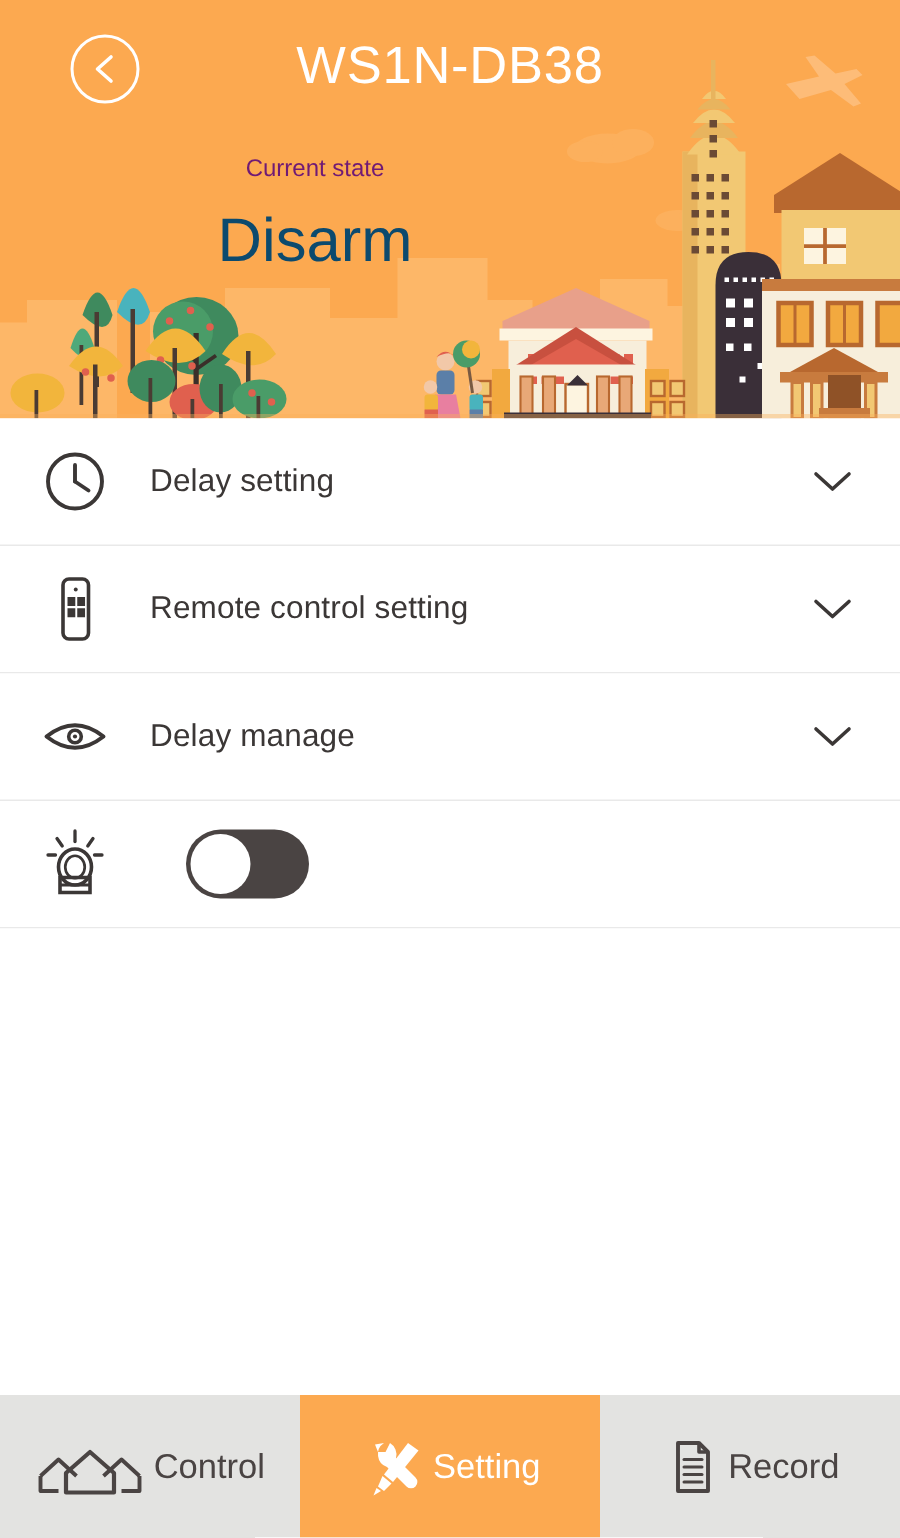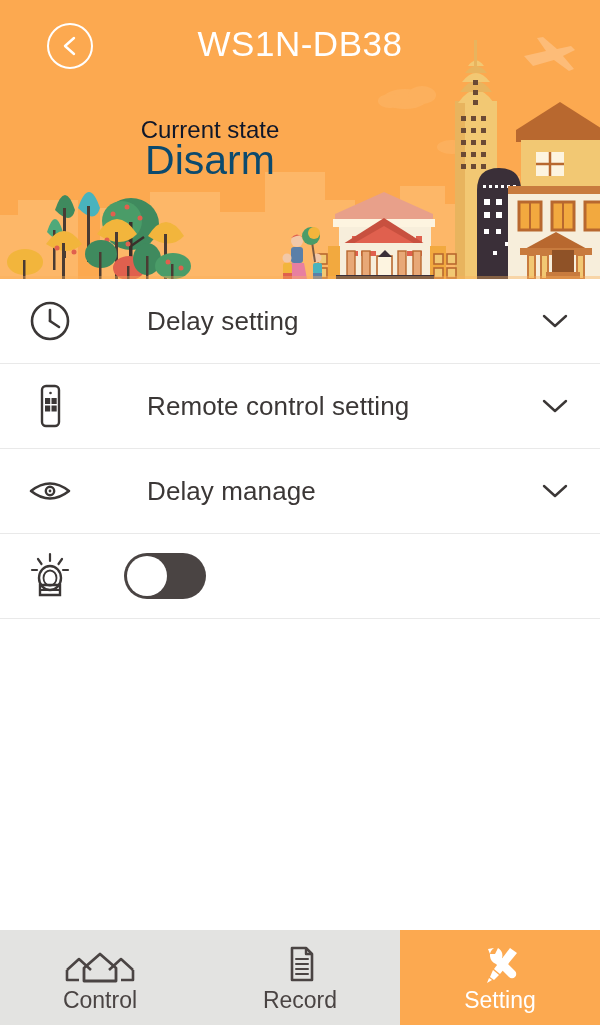--- a/index.html
+++ b/index.html
@@ -33,24 +33,24 @@
   .title {
     position: absolute; top: 24px; left: 0; width: 600px;
     text-align: center;
     color: #ffffff;
     font-size: 35px;
     font-weight: 400;
     letter-spacing: 0.5px;
     z-index: 8;
   }
   .state-label {
-    position: absolute; top: 116px; left: 0; width: 420px;
+    position: absolute; top: 104px; left: 0; width: 420px;
     text-align: center;
-    color: #0f172a;
-    font-size: 24px;
+    color: #701a75;
+    font-size: 16px;
     font-weight: 400;
     z-index: 8;
   }
   .state-value {
     position: absolute; top: 137px; left: 0; width: 420px;
     text-align: center;
     color: #0c4a6e;
     font-size: 41px;
     font-weight: 400;
     z-index: 8;
@@ -66,24 +66,23 @@
     background: #fff;
     cursor: pointer;
   }
   .row-icon {
     width: 100px;
     display: flex; align-items: center; justify-content: center;
     flex: 0 0 100px;
   }
   .row-label {
     flex: 1 1 auto;
-    font-size: 26px;
+    font-size: 21px;
     color: #3b3736;
     letter-spacing: 0.1px;
-    margin-left: 47px;
   }
   .row-chevron {
     flex: 0 0 90px;
     display: flex; align-items: center; justify-content: center;
   }
   .row-toggle {
     flex: 0 0 130px;
     display: flex; align-items: center; justify-content: center;
   }
   .toggle {
@@ -104,21 +103,21 @@
 
   
   .tabbar {
     position: absolute; bottom: 0; left: 0;
     width: 600px; height: 95px;
     display: flex;
     background: #e3e3e1;
   }
   .tab {
     flex: 1 1 0;
-    display: flex; flex-direction: column;
+    display: flex; flex-direction: row;
     align-items: center; justify-content: center;
     cursor: pointer;
     gap: 5px;
   }
   .tab.active { background: #fca950; }
   .tab-icon { height: 40px; display: flex; align-items: flex-end; justify-content: center; }
   .tab-label { font-size: 23px; color: #4a4443; line-height: 1; }
   .tab.active .tab-label { color: #ffffff; }
 </style>
 </head>
@@ -448,47 +447,47 @@
           <path d="M4 22 l12 -11 l12 11" fill="none" stroke="#4a4443" stroke-width="2.6" stroke-linejoin="round"></path>
           <path d="M4 22 l0 10 l12 0" fill="none" stroke="#4a4443" stroke-width="2.6" stroke-linejoin="round"></path>
           <path d="M46 22 l12 -11 l12 11" fill="none" stroke="#4a4443" stroke-width="2.6" stroke-linejoin="round"></path>
           <path d="M70 22 l0 10 l-12 0" fill="none" stroke="#4a4443" stroke-width="2.6" stroke-linejoin="round"></path>
           <path d="M21 20 l16 -14 l16 14 l0 13 l-32 0 z" fill="none" stroke="#4a4443" stroke-width="2.8" stroke-linejoin="round"></path>
         </svg>
       </div>
       <div class="tab-label">Control</div>
     </div>
 
+    <div class="tab active">
+      <div class="tab-icon">
+        <svg width="44" height="40" viewBox="0 0 44 40">
+
+          <g fill="#ffffff">
+            <path d="M32 4 l7 5 l-17 21 l-6 -5 z"></path>
+            <path d="M15 26 l6 5 l-5 5 l-4 -3 z"></path>
+            <path d="M11 34 l3 2 l-5 3 z"></path>
+          </g>
+
+          <g fill="#ffffff">
+            <path d="M16 4 a9 9 0 0 0 2 16 l13 13 a4 4 0 0 0 6 -6 l-13 -13 a9 9 0 0 0 -4 -10 l-3 6 l-5 0 l-2 -5 z"></path>
+          </g>
+        </svg>
+      </div>
+      <div class="tab-label">Setting</div>
+    </div>
+
     <div class="tab">
       <div class="tab-icon">
         <svg width="40" height="40" viewBox="0 0 40 40">
           <path d="M12 4 l14 0 l6 6 l0 26 l-20 0 z" fill="none" stroke="#4a4443" stroke-width="2.6" stroke-linejoin="round"></path>
           <path d="M26 4 l0 6 l6 0" fill="none" stroke="#4a4443" stroke-width="2.4" stroke-linejoin="round"></path>
           <g stroke="#4a4443" stroke-width="2" stroke-linecap="round">
             <line x1="16" y1="15" x2="28" y2="15"></line>
             <line x1="16" y1="20" x2="28" y2="20"></line>
             <line x1="16" y1="25" x2="28" y2="25"></line>
             <line x1="16" y1="30" x2="28" y2="30"></line>
           </g>
         </svg>
       </div>
       <div class="tab-label">Record</div>
     </div>
-
-    <div class="tab active">
-      <div class="tab-icon">
-        <svg width="44" height="40" viewBox="0 0 44 40">
-
-          <g fill="#ffffff">
-            <path d="M32 4 l7 5 l-17 21 l-6 -5 z"></path>
-            <path d="M15 26 l6 5 l-5 5 l-4 -3 z"></path>
-            <path d="M11 34 l3 2 l-5 3 z"></path>
-          </g>
-
-          <g fill="#ffffff">
-            <path d="M16 4 a9 9 0 0 0 2 16 l13 13 a4 4 0 0 0 6 -6 l-13 -13 a9 9 0 0 0 -4 -10 l-3 6 l-5 0 l-2 -5 z"></path>
-          </g>
-        </svg>
-      </div>
-      <div class="tab-label">Setting</div>
-    </div>
   </div>
 </div>
 
 </body></html>

